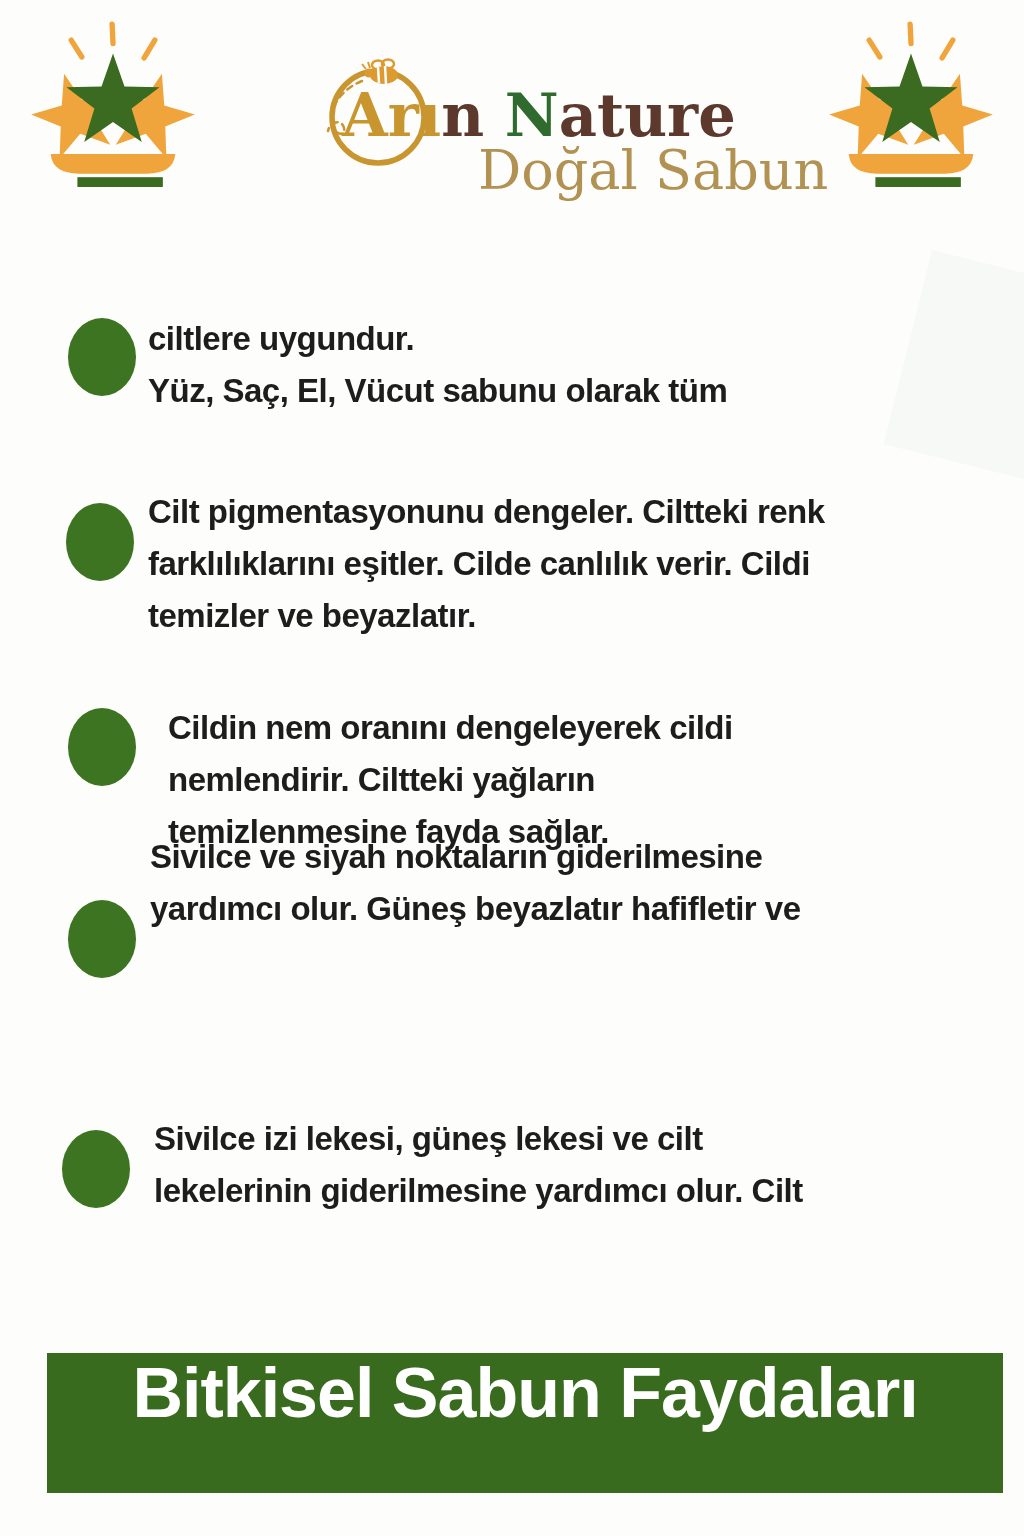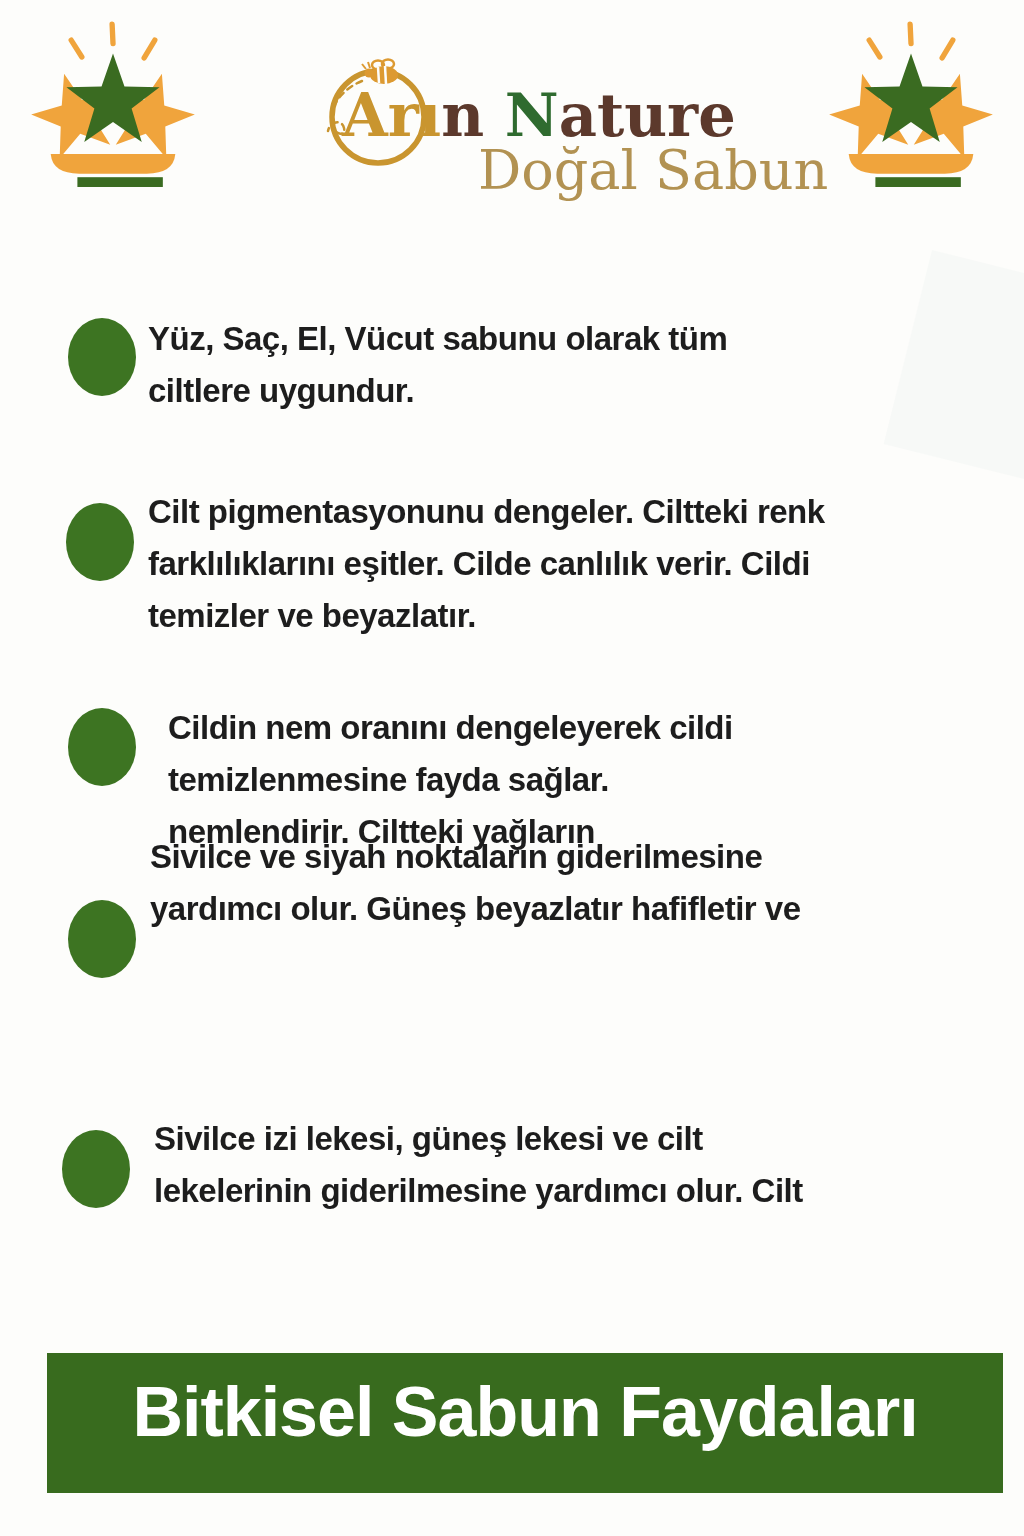--- a/index.html
+++ b/index.html
@@ -72,21 +72,21 @@
     white-space: nowrap;
   }
 
   
   .banner {
     position: absolute;
     left: 47px; top: 1353px;
     width: 956px; height: 140px;
     background: #386b1e;
     display: flex;
-    align-items: center;
+    align-items: flex-start;
     justify-content: center;
     padding-bottom: 22px;
   }
   .banner h1 {
     color: #ffffff;
     font-size: 70px;
     font-weight: 700;
     letter-spacing: -1px;
     white-space: nowrap;
   }
@@ -144,40 +144,40 @@
         <line x1="52" y1="15" x2="50" y2="9" stroke="#dd9a31" stroke-width="2"></line>
       </g>
     </svg>
     <div class="brand"><span class="c-gold">Arı</span><span class="c-brown">n</span><span class="c-brown">&nbsp;</span><span class="c-green">N</span><span class="c-brown">ature</span></div>
     <div class="logo-subtitle">Doğal Sabun</div>
   </div>
 
   <div>
     <span class="bullet-dot" style="left:68px; top:318px;"></span>
     <div class="bullet-text" style="top:313px;">
+      <div>ciltlere uygundur.</div>
       <div>Yüz, Saç, El, Vücut sabunu olarak tüm</div>
-      <div>ciltlere uygundur.</div>
     </div>
   </div>
 
   <div>
     <span class="bullet-dot" style="left:66px; top:503px;"></span>
     <div class="bullet-text" style="top:486px;">
       <div>Cilt pigmentasyonunu dengeler. Ciltteki renk</div>
       <div>farklılıklarını eşitler. Cilde canlılık verir. Cildi</div>
       <div>temizler ve beyazlatır.</div>
     </div>
   </div>
 
   <div>
     <span class="bullet-dot" style="left:68px; top:708px;"></span>
     <div class="bullet-text" style="top:702px; left:168px;">
       <div>Cildin nem oranını dengeleyerek cildi</div>
+      <div>nemlendirir. Ciltteki yağların</div>
       <div>temizlenmesine fayda sağlar.</div>
-      <div>nemlendirir. Ciltteki yağların</div>
     </div>
   </div>
 
   <div>
     <span class="bullet-dot" style="left:68px; top:900px;"></span>
     <div class="bullet-text" style="top:831px; left:150px;">
       <div>Sivilce ve siyah noktaların giderilmesine</div>
       <div>yardımcı olur. Güneş beyazlatır hafifletir ve</div>
     </div>
   </div>

